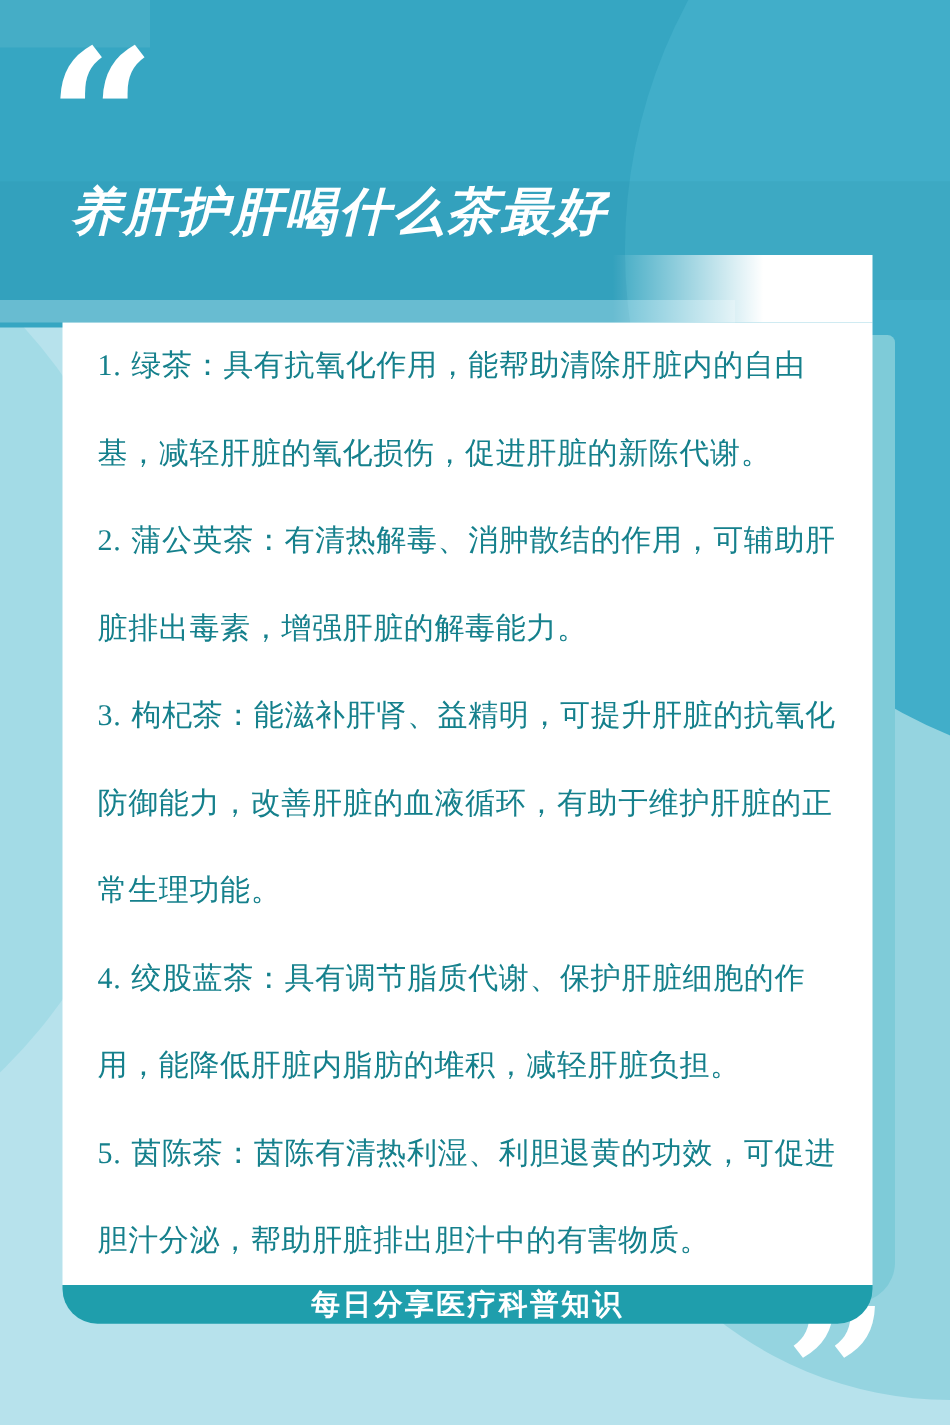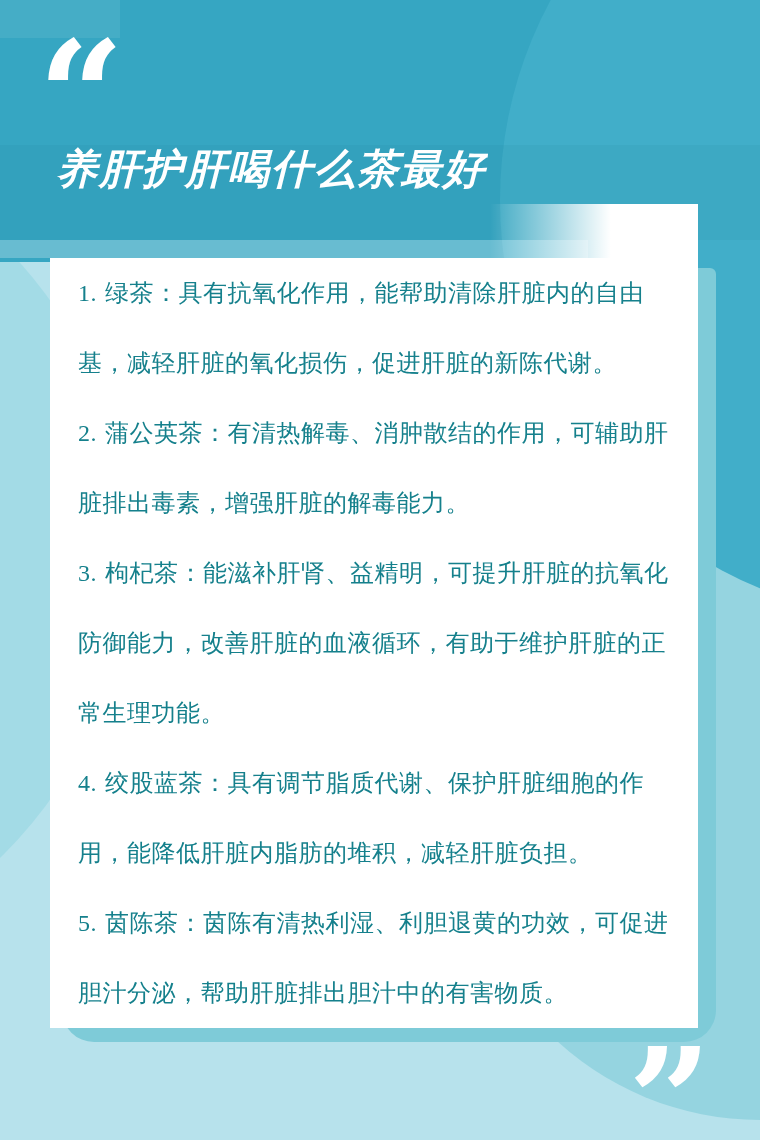--- a/index.html
+++ b/index.html
@@ -72,15 +72,18 @@
   <div class="backing"></div>
 
   <div class="card">
     <div class="card-body">
       <p class="tea-item"><span class="num">1.</span><span>绿茶：具有抗氧化作用，能帮助清除肝脏内的自由基，减轻肝脏的氧化损伤，促进肝脏的新陈代谢。</span></p>
       <p class="tea-item"><span class="num">2.</span><span>蒲公英茶：有清热解毒、消肿散结的作用，可辅助肝脏排出毒素，增强肝脏的解毒能力。</span></p>
       <p class="tea-item"><span class="num">3.</span><span>枸杞茶：能滋补肝肾、益精明，可提升肝脏的抗氧化防御能力，改善肝脏的血液循环，有助于维护肝脏的正常生理功能。</span></p>
       <p class="tea-item"><span class="num">4.</span><span>绞股蓝茶：具有调节脂质代谢、保护肝脏细胞的作用，能降低肝脏内脂肪的堆积，减轻肝脏负担。</span></p>
       <p class="tea-item"><span class="num">5.</span><span>茵陈茶：茵陈有清热利湿、利胆退黄的功效，可促进胆汁分泌，帮助肝脏排出胆汁中的有害物质。</span></p>
     </div>
+    <div class="card-footer">
+      <span class="footer-text">每日分享医疗科普知识</span>
+    </div>
   </div>
 
 </div>
 
 </body></html>

